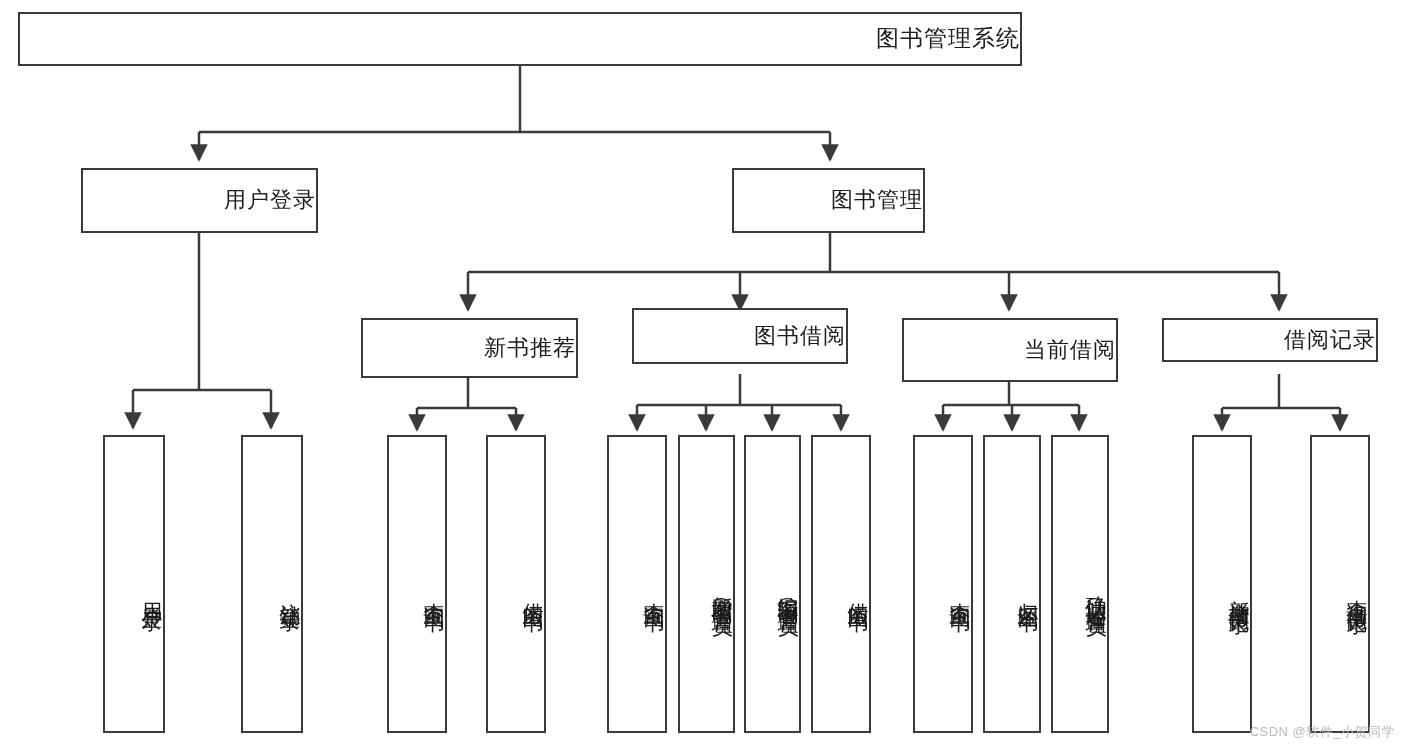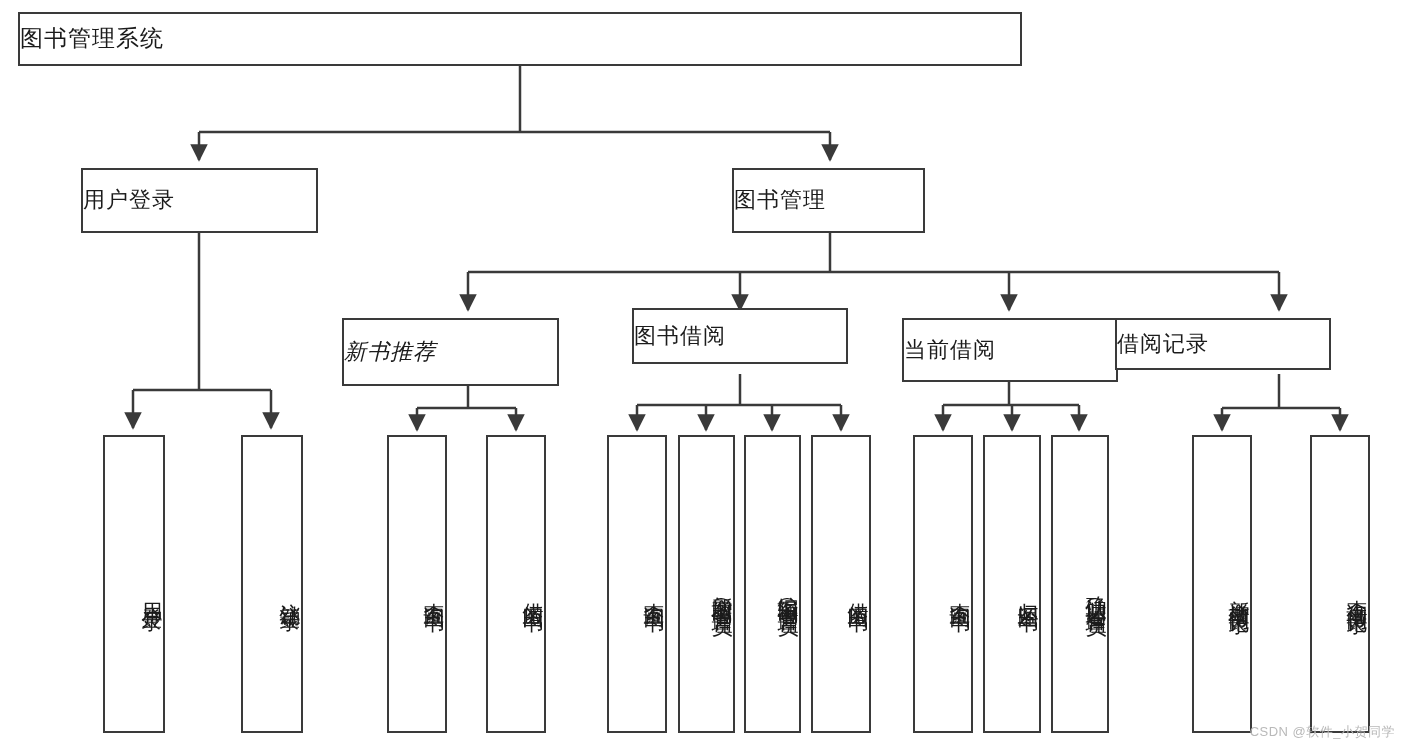--- a/index.html
+++ b/index.html
@@ -25,21 +25,21 @@
     width: 1405px;
     height: 747px;
   }
   .node {
     position: absolute;
     box-sizing: border-box;
     background: #ffffff;
     border: 2.5px solid #3a3a3a;
     display: flex;
     align-items: center;
-    justify-content: flex-start;
+    justify-content: flex-end;
     color: #1b1b1b;
   }
   .node.horiz {
     font-size: 22px;
     letter-spacing: 1px;
     line-height: 1.1;
   }
   .node.root {
     font-size: 23px;
   }
@@ -128,30 +128,30 @@
     <span>图书管理系统</span>
   </div>
 
   <div class="node horiz" style="left:81px; top:168px; width:237px; height:65px;">
     <span>用户登录</span>
   </div>
   <div class="node horiz" style="left:712px; top:168px; width:193px; height:65px;margin-left:20px;">
     <span>图书管理</span>
   </div>
 
-  <div class="node horiz" style="left:342px; top:318px; width:217px; height:68px;font-style:italic;">
+  <div class="node horiz" style="left:361px; top:318px; width:217px; height:60px;">
     <span>新书推荐</span>
   </div>
   <div class="node horiz" style="left:632px; top:308px; width:216px; height:56px;">
     <span>图书借阅</span>
   </div>
   <div class="node horiz" style="left:902px; top:318px; width:216px; height:64px;">
     <span>当前借阅</span>
   </div>
-  <div class="node horiz" style="left:1115px; top:318px; width:216px; height:52px;">
+  <div class="node horiz" style="left:1162px; top:318px; width:216px; height:44px;">
     <span>借阅记录</span>
   </div>
 
   <div class="node vert" style="left:103px; top:435px; width:62px; height:298px;">
     <span class="vlabel">用户登录</span>
   </div>
   <div class="node vert" style="left:241px; top:435px; width:62px; height:298px;">
     <span class="vlabel">注销登录</span>
   </div>
 

